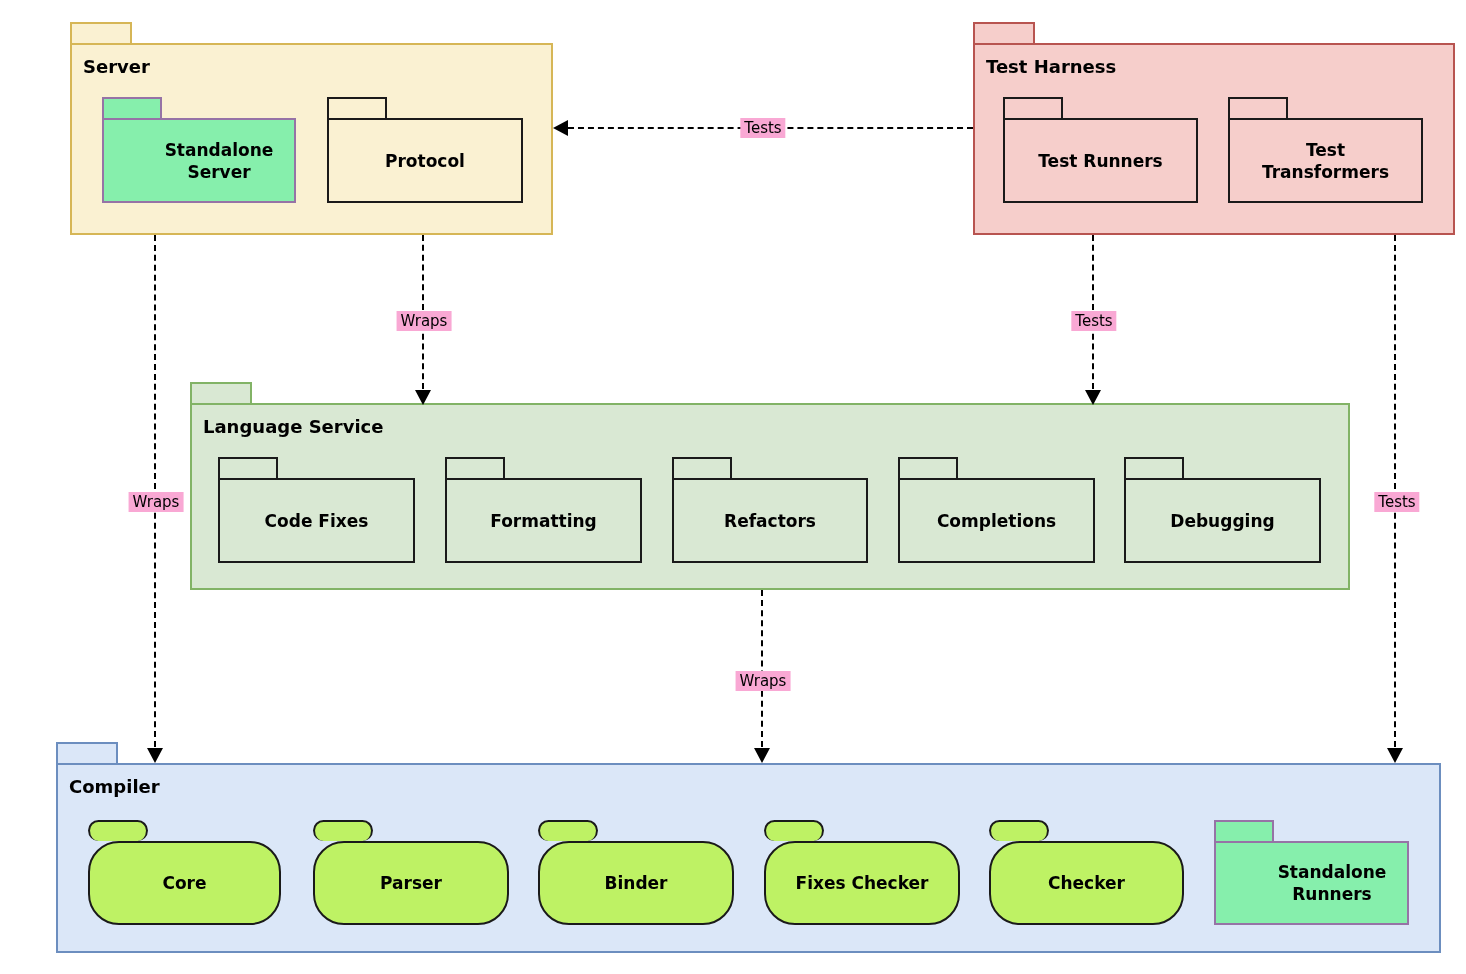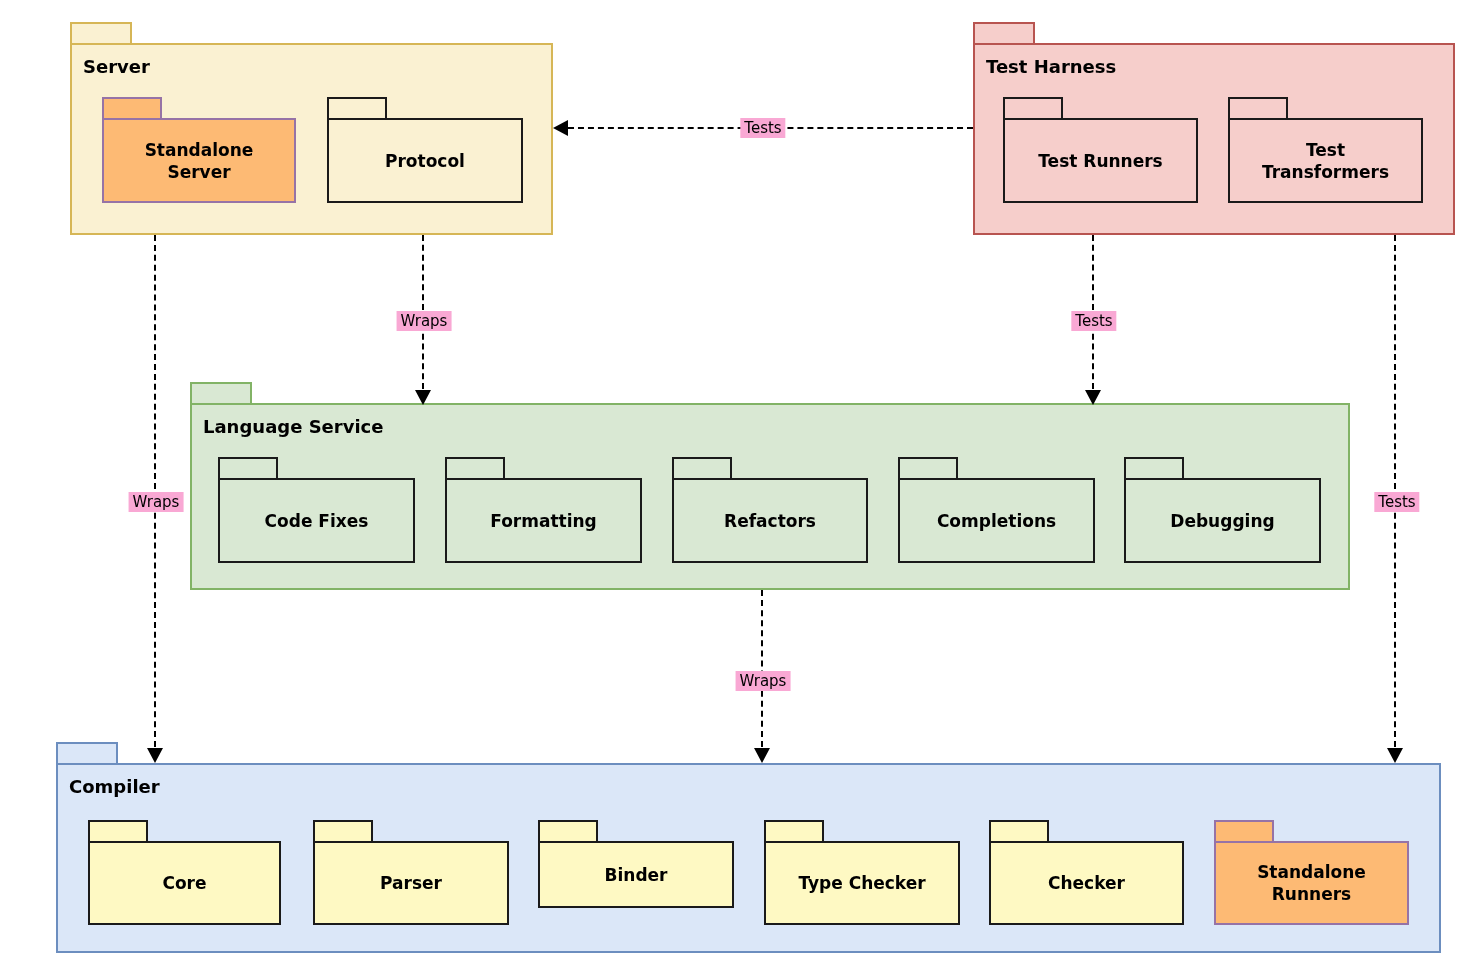--- a/index.html
+++ b/index.html
@@ -19,25 +19,25 @@
   .fbody { position:absolute; left:0; top:21px; width:100%; border:2px solid;
            display:flex; align-items:center; justify-content:center; text-align:center; }
   .flabel{ font-weight:700; font-size:17px; line-height:22px; }
   .wrap  { max-width:150px; }
 
   
   .c-yellow { background:#FAF1D2; border-color:#D6B656; }
   .c-red    { background:#F6CECB; border-color:#B85450; }
   .c-green  { background:#D9E8D3; border-color:#82B366; }
   .c-blue   { background:#DBE7F8; border-color:#6C8EBF; }
-  .c-purple { background:#fdba74; border-color:#9673A6; }
+  .c-purple { background:#86efac; border-color:#9673A6;justify-content:flex-end; }
   .k-yellow { background:#FAF1D2; border-color:#1a1a1a; }
   .k-red    { background:#F6CECB; border-color:#1a1a1a; }
   .k-green  { background:#D9E8D3; border-color:#1a1a1a; }
-  .k-blue   { background:#fef9c3; border-color:#1a1a1a; }
+  .k-blue   { background:#bef264; border-color:#1a1a1a;border-radius:31px; }
 
   
   .vline { position:absolute; width:0; border-left:2px dashed #000; }
   .hline { position:absolute; height:0; border-top:2px dashed #000; }
   .ah-down { position:absolute; width:0; height:0;
              border-left:8px solid transparent; border-right:8px solid transparent;
              border-top:15px solid #000; }
   .ah-left { position:absolute; width:0; height:0;
              border-top:8px solid transparent; border-bottom:8px solid transparent;
              border-right:15px solid #000; }
@@ -136,28 +136,28 @@
       </div>
     </div>
     <div class="folder" style="left:257px;top:78px;width:196px;">
       <div class="ftab k-blue"></div>
       <div class="fbody k-blue" style="height:84px;">
         <span class="flabel">Parser</span>
       </div>
     </div>
     <div class="folder" style="left:482px;top:78px;width:196px;">
       <div class="ftab k-blue"></div>
-      <div class="fbody k-blue" style="height:67px;">
+      <div class="fbody k-blue" style="height:84px;">
         <span class="flabel">Binder</span>
       </div>
     </div>
     <div class="folder" style="left:708px;top:78px;width:196px;">
       <div class="ftab k-blue"></div>
       <div class="fbody k-blue" style="height:84px;">
-        <span class="flabel">Type Checker</span>
+        <span class="flabel">Fixes Checker</span>
       </div>
     </div>
     <div class="folder" style="left:933px;top:78px;width:195px;">
       <div class="ftab k-blue"></div>
       <div class="fbody k-blue" style="height:84px;">
         <span class="flabel">Checker</span>
       </div>
     </div>
     <div class="folder" style="left:1158px;top:78px;width:195px;">
       <div class="ftab c-purple"></div>

